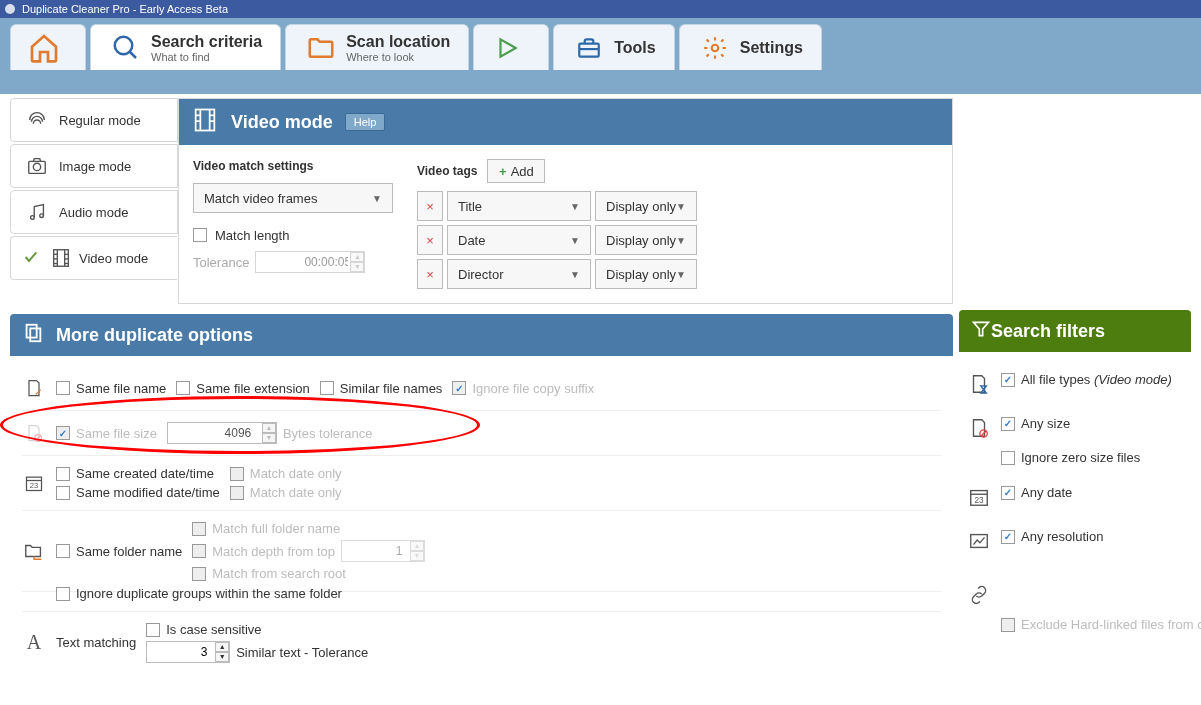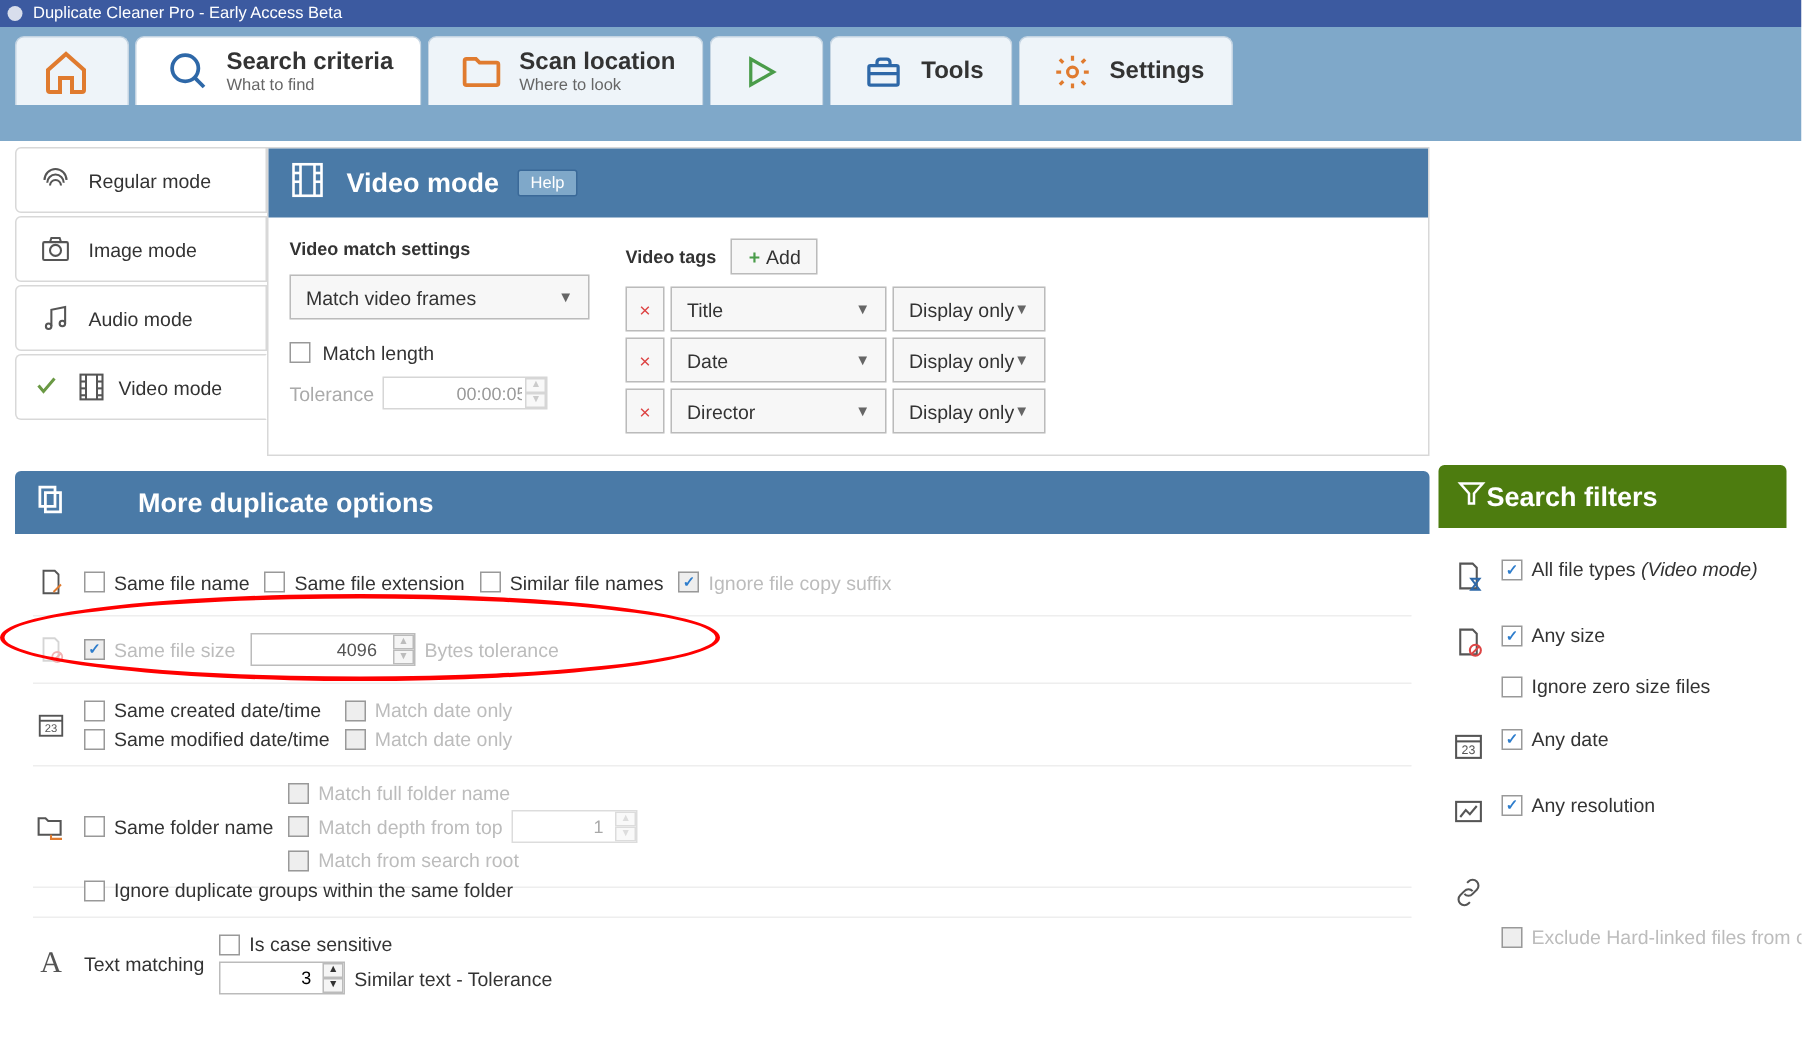--- a/index.html
+++ b/index.html
@@ -30,21 +30,21 @@
   }
   .mode-tab.active { border-right: 1px solid #fff; }
   .mode-tab .mode-icon { width: 28px; height: 24px; margin-right: 8px; display:flex; align-items:center; justify-content:center; }
   .mode-tab .check { margin-right: 8px; color:#6a9944; }
 
   .video-panel { flex: 1; border: 1px solid #d8d8d8; background: #fff; margin-top: 4px; }
   .panel-header {
     background: #4a7aa7; color: #fff; height: 46px; display: flex; align-items: center;
     padding: 0 12px; font-size: 18px; font-weight: 600;
   }
-  .panel-header.options-header { height: 42px; border-radius: 4px 4px 0 0; gap: 36px; }
+  .panel-header.options-header { height: 42px; border-radius: 4px 4px 0 0; }
   .panel-header .panel-icon { margin-right: 12px; }
   .help-btn {
     margin-left: 12px; background: #7fa8c9; border: 1px solid #3a6998;
     color: #fff; font-size: 11px; padding: 2px 8px; border-radius: 2px; cursor: pointer;
   }
   .video-body { padding: 14px; display: flex; gap: 24px; }
   .section-label { font-size: 12px; font-weight: bold; color: #333; margin-bottom: 10px; display:block; }
   .dropdown {
     border: 1px solid #bbb; background: #f7f7f7; height: 30px; display: flex; align-items: center;
     justify-content: space-between; padding: 0 10px; min-width: 184px; cursor: pointer;

